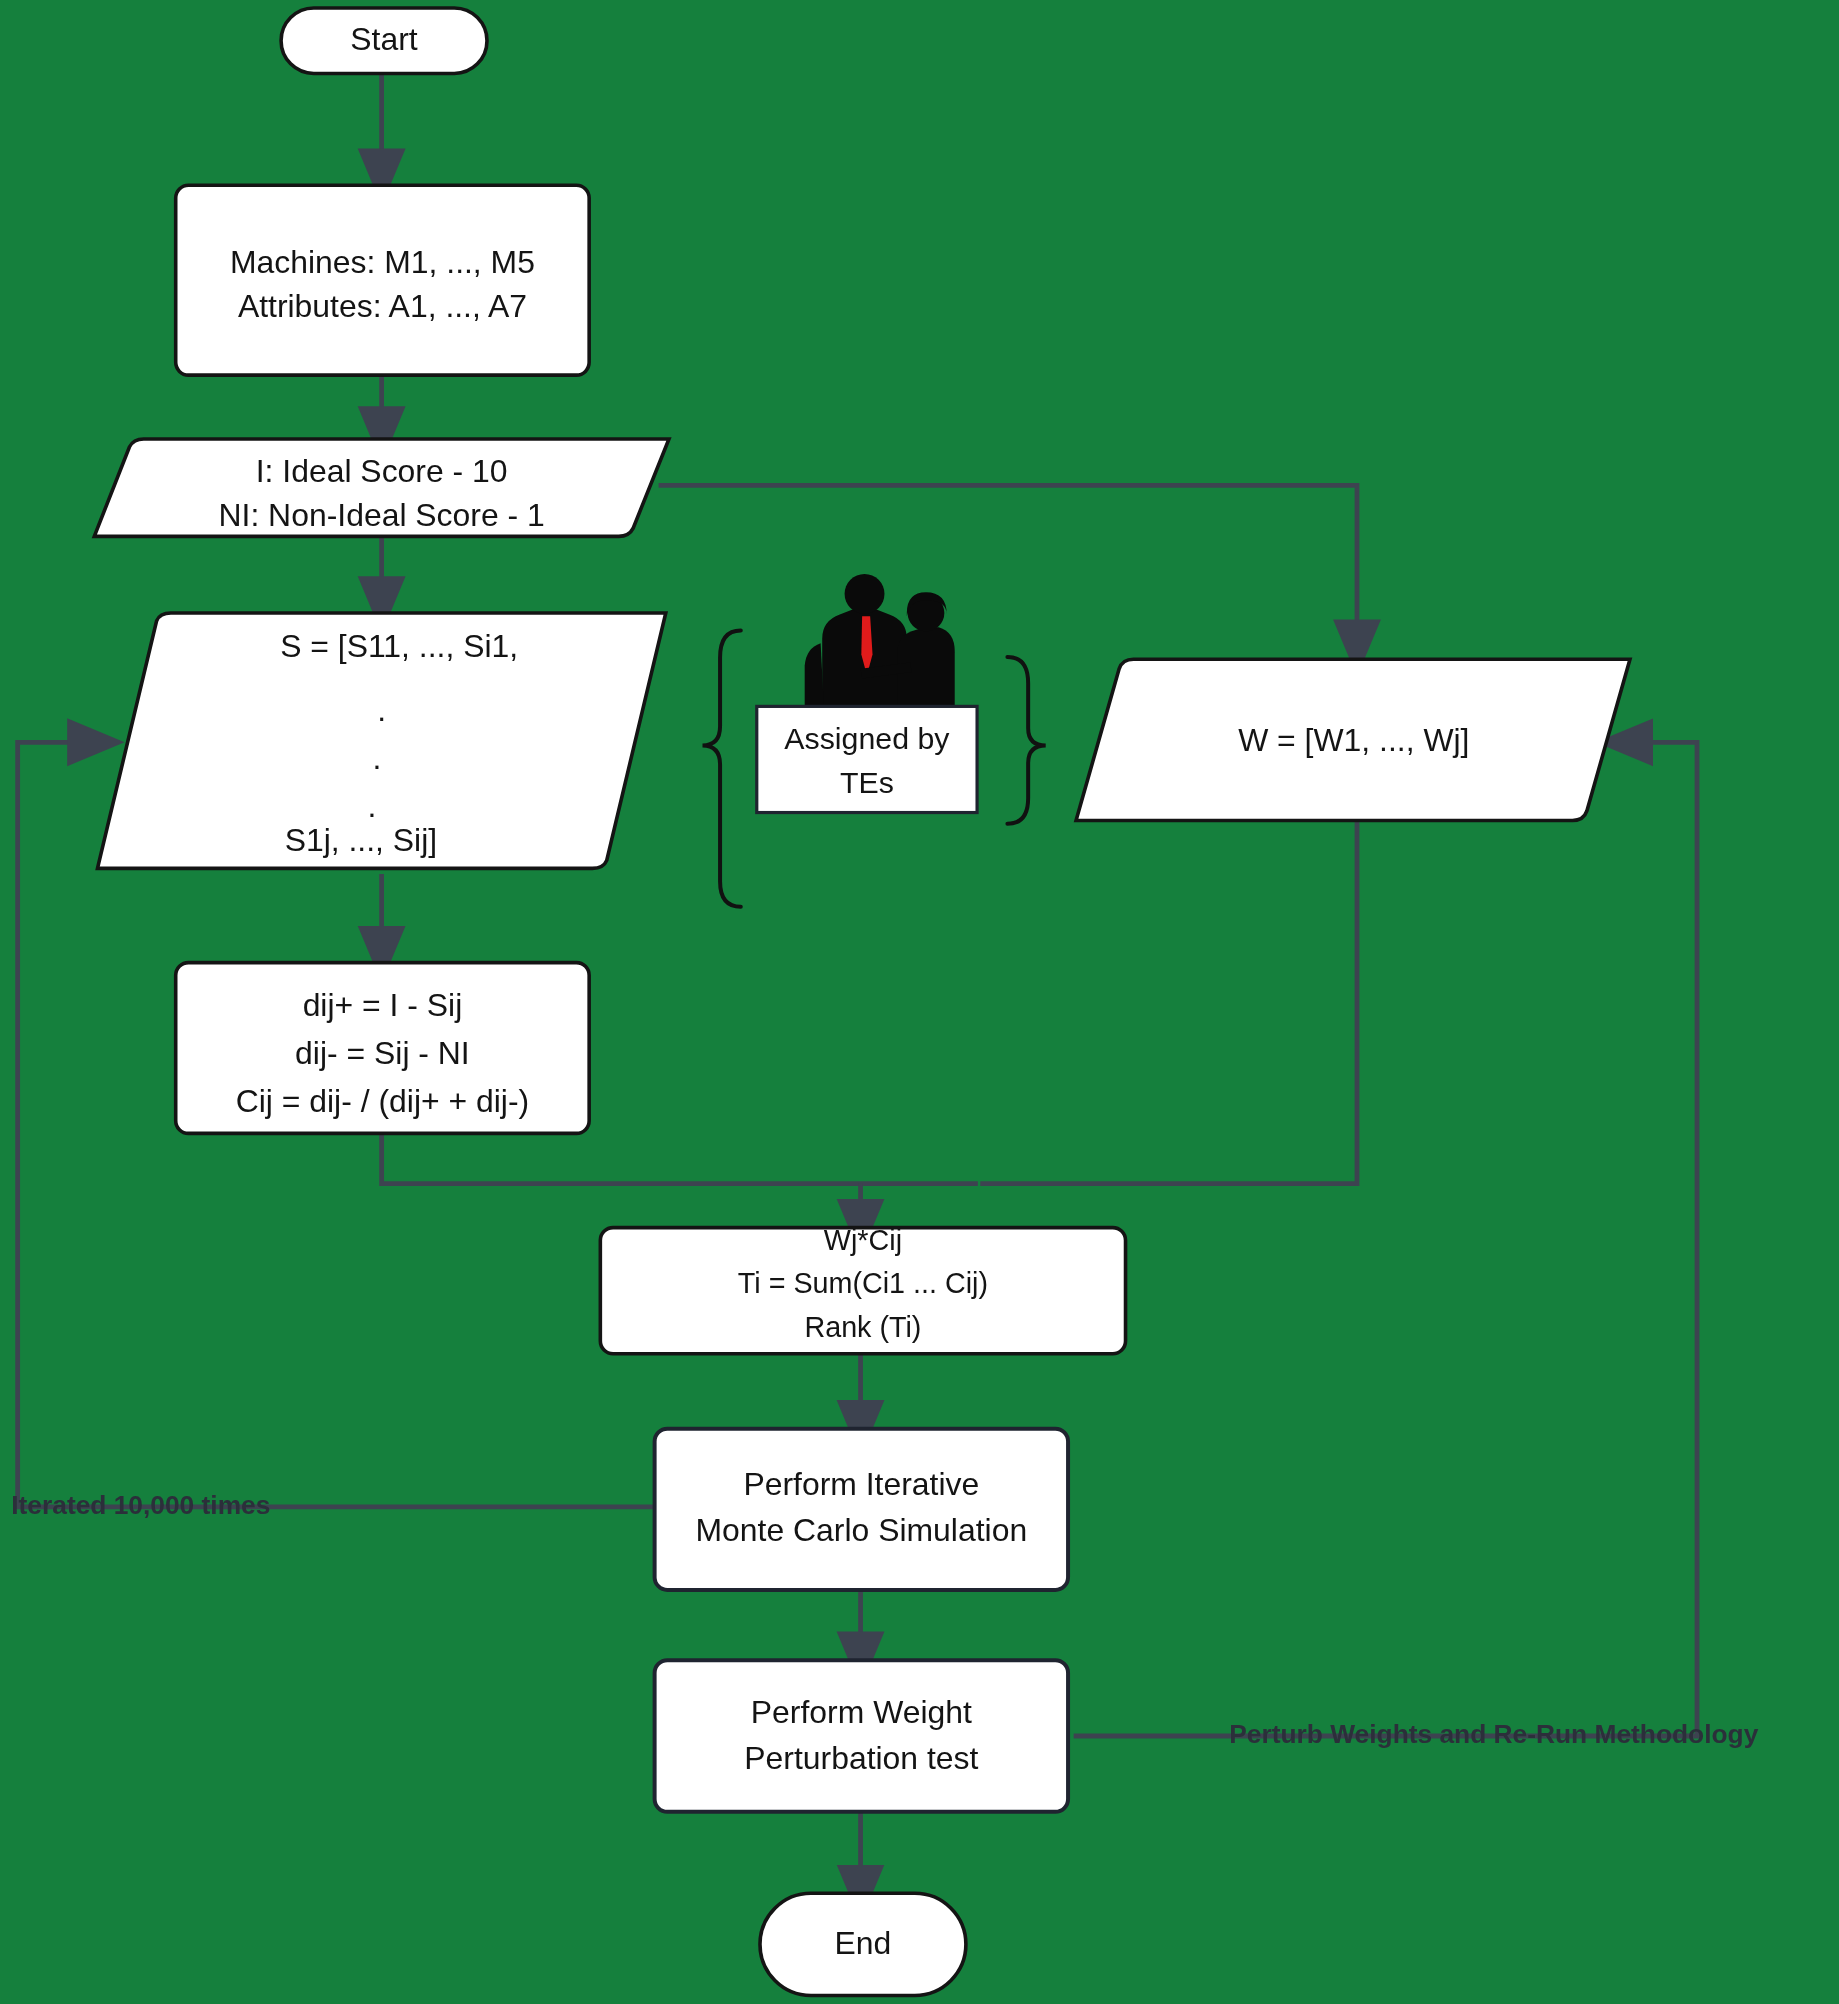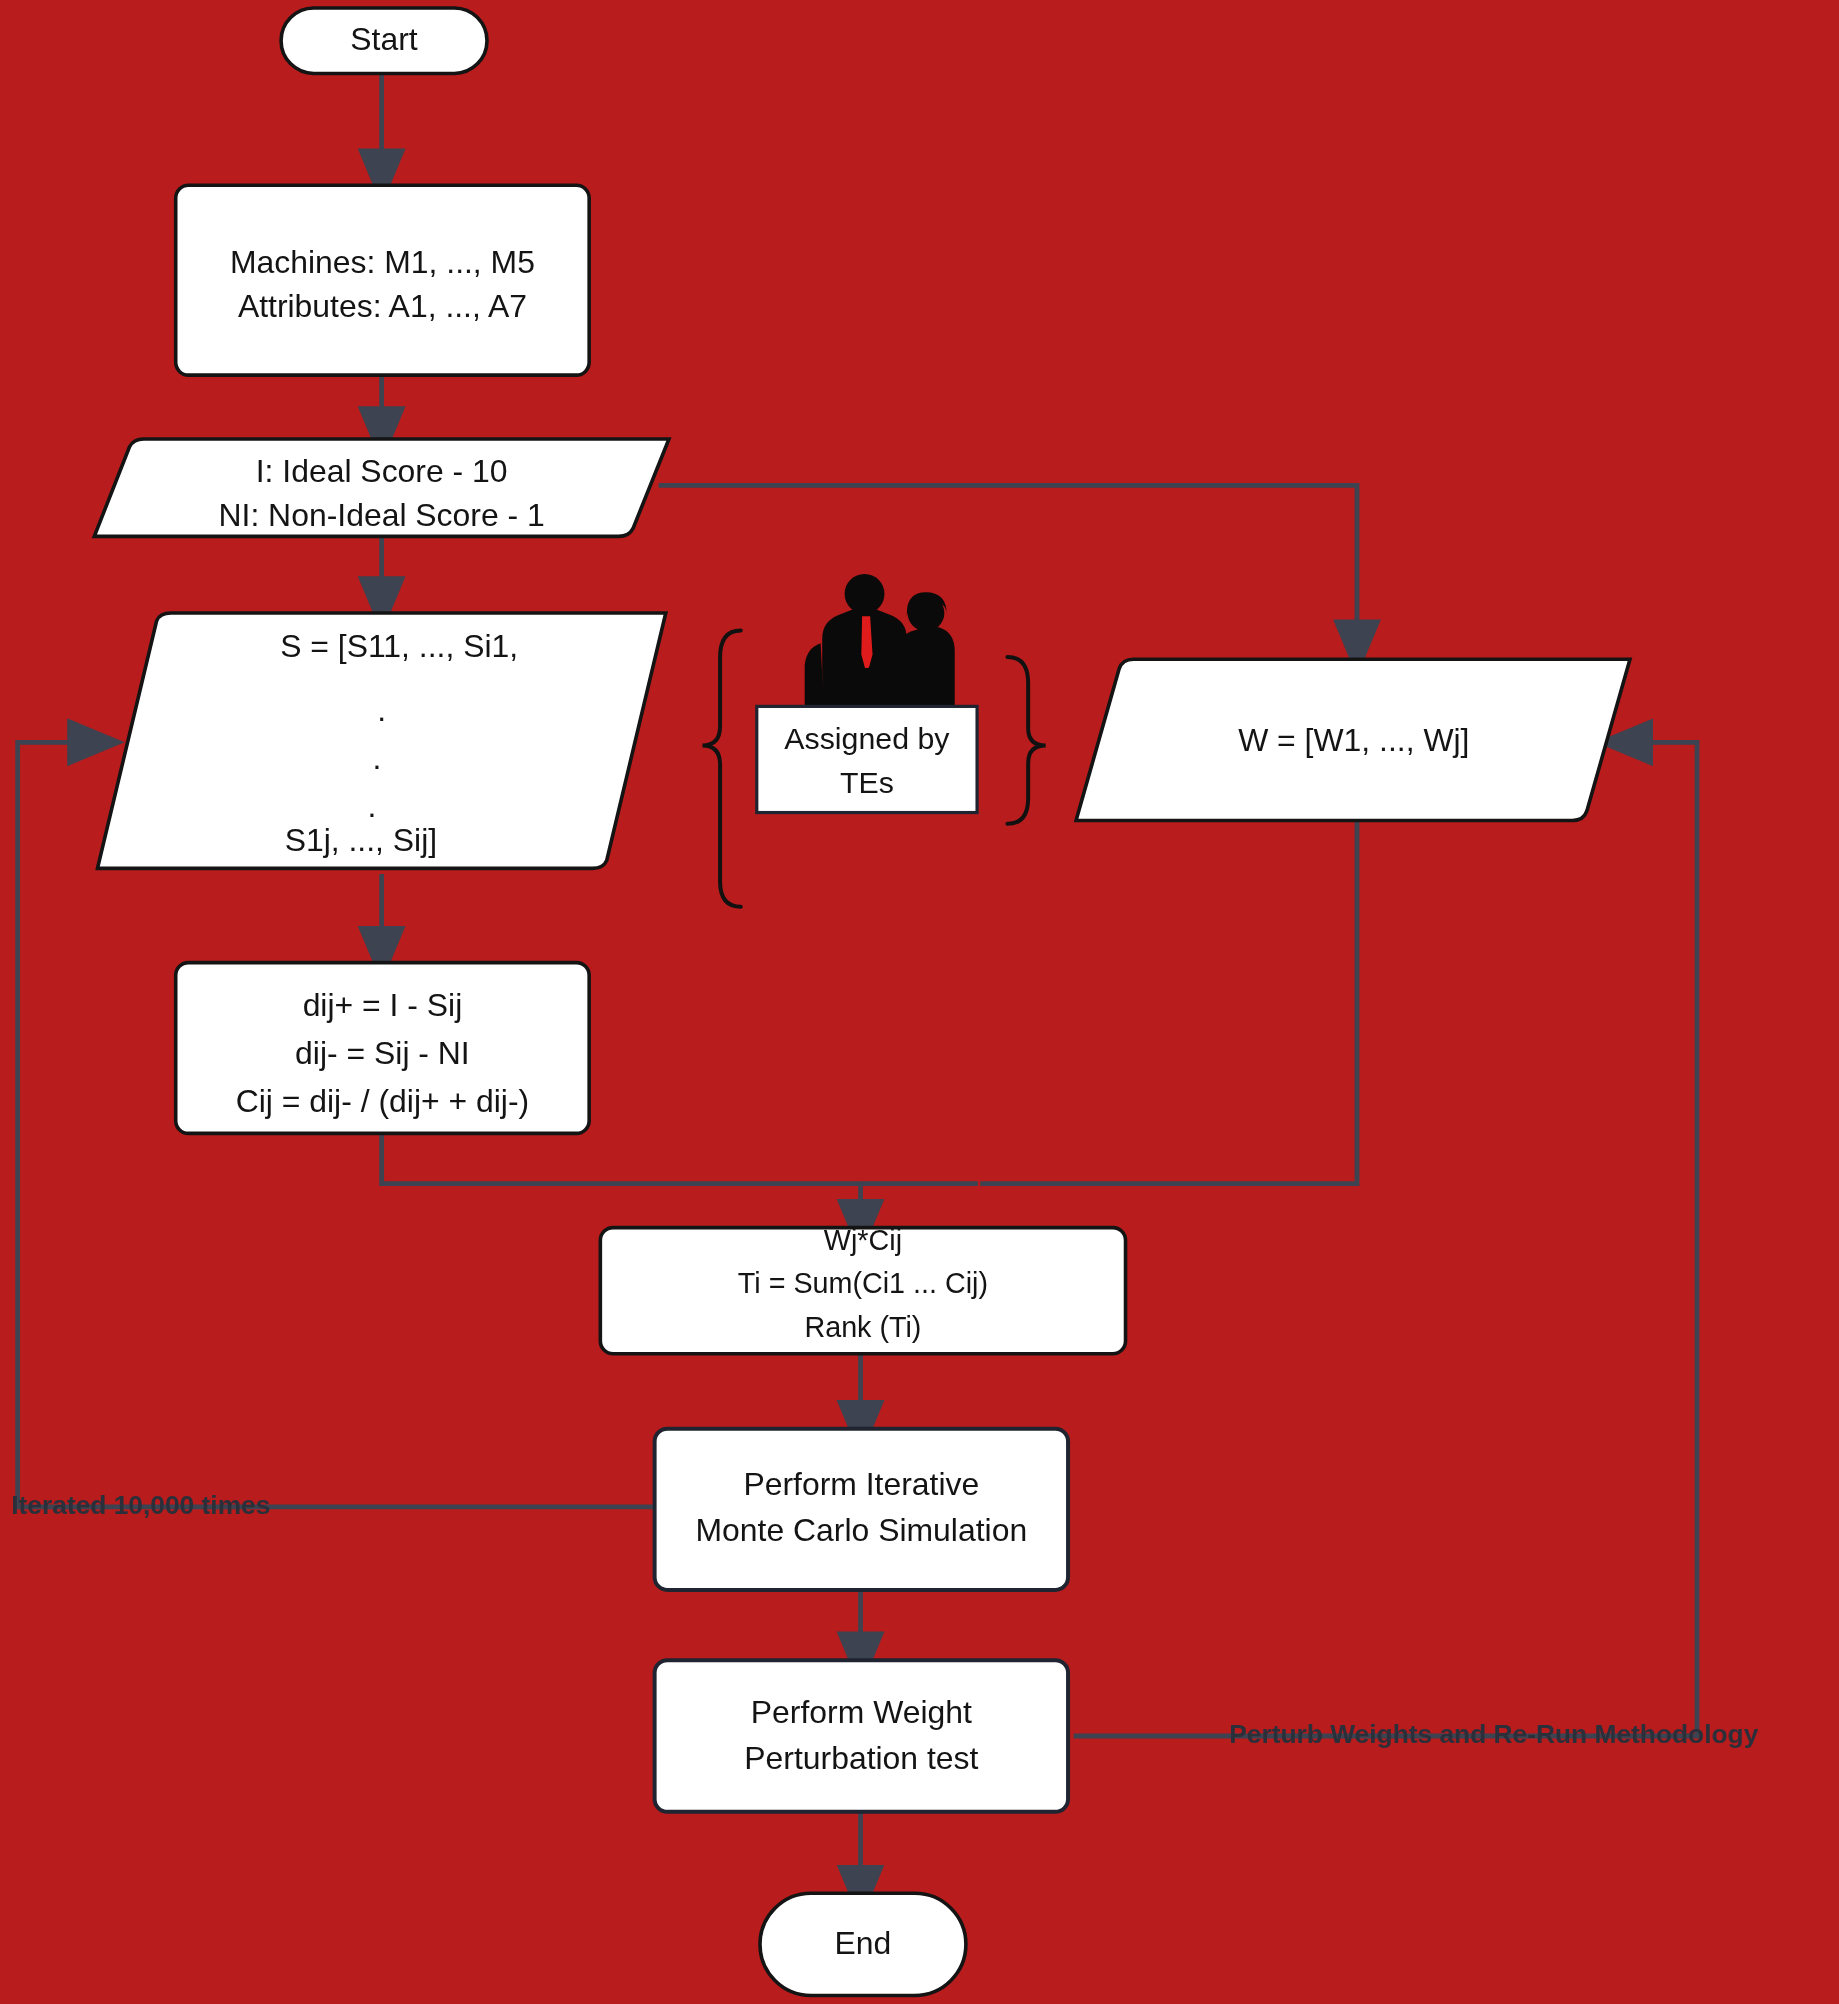--- a/index.html
+++ b/index.html
@@ -1,17 +1,17 @@
 <!DOCTYPE html>
 <html style="font-size:12.8px"><head>
 <meta charset="utf-8">
 <style>
   html,body{margin:0;padding:0;background:#ffffff;}
   body{font-family:"Liberation Sans","DejaVu Sans",sans-serif;}
-  #stage{position:relative;width:1840px;height:2005px;background:#b91c1c;overflow:hidden;}
+  #stage{position:relative;width:1840px;height:2005px;background:#15803d;overflow:hidden;}
   svg{position:absolute;left:0;top:0;width:1840px;height:2005px;}
   .nodeText{font-family:"Liberation Sans","DejaVu Sans",sans-serif;font-size:40px;fill:#141414;text-anchor:middle;dominant-baseline:middle;}
   .edgeLabel{font-family:"Liberation Sans","DejaVu Sans",sans-serif;font-size:33px;font-weight:bold;fill:#2b2f3a;dominant-baseline:middle;}
   .shape{fill:#ffffff;stroke:#1f2430;stroke-width:5;}
   .shapeThin{fill:#ffffff;stroke:#141414;stroke-width:4.5;}
   .flowline{stroke:#3d4350;stroke-width:6;fill:none;}
   .brace{stroke:#111;stroke-width:5;fill:none;stroke-linecap:round;}
   .smallbox{fill:#ffffff;stroke:#1f2430;stroke-width:4;}
 </style>
 </head>

